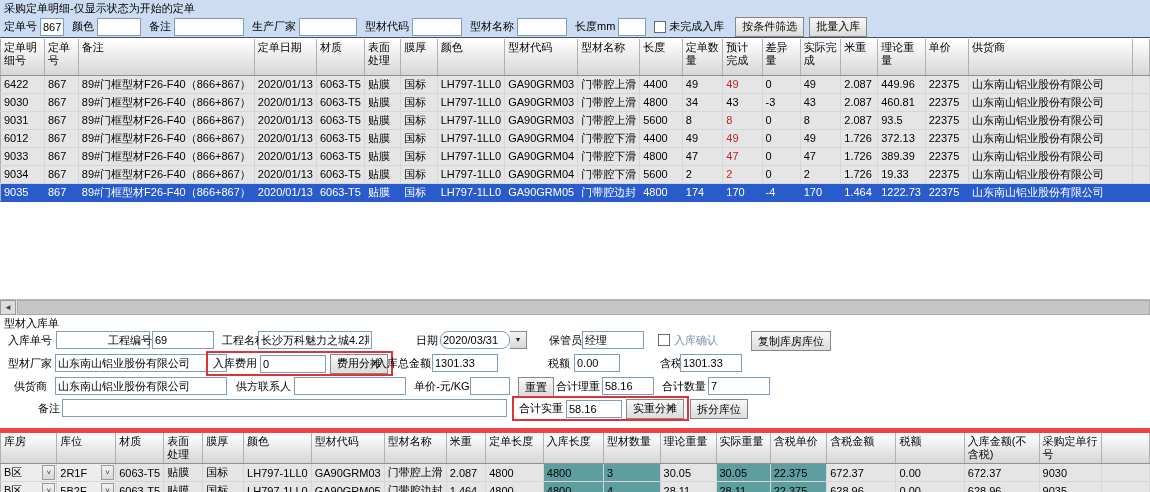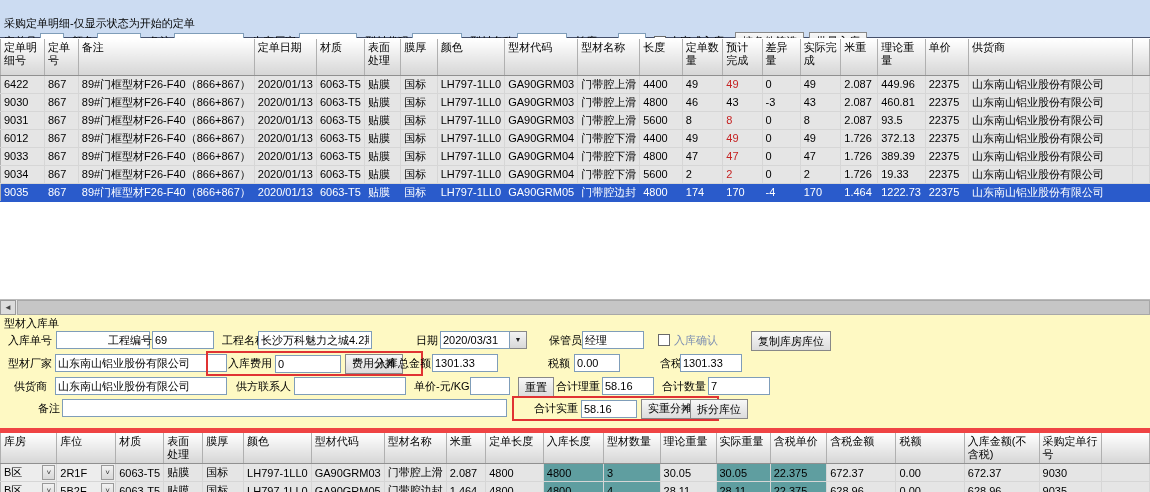--- a/index.html
+++ b/index.html
@@ -4,21 +4,21 @@
 <style>
   * { box-sizing: border-box; margin: 0; padding: 0; }
   html,body { width:1150px; height:492px; }
   body {
     font-family: "Liberation Sans", "DejaVu Sans", sans-serif;
     font-size: 11px; color:#000;
   }
   .app { position:relative; width:1150px; height:492px; background:#ccdcf2; overflow:hidden; }
 
   
-  .filter-panel { height:38px; padding:16px 4px 0 4px; border-bottom:1px solid #45506b; }
+  .filter-panel { height:38px; padding:1px 4px 0 4px; border-bottom:1px solid #45506b; }
   .panel-title { height:15px; line-height:15px; }
   .filter-row { display:flex; align-items:center; height:21px; }
   .filter-row .lbl { margin-right:3px; white-space:nowrap; }
   .filter-row .grp { margin-left:8px; display:flex; align-items:center; }
   input.box {
     height:18px; border:1px solid #7f9db9; background:#fff;
     font-family:inherit; font-size:11px; padding:0 2px;
   }
   .btn {
     height:20px; background:linear-gradient(#f8f8f8,#dcdcdc);
@@ -52,29 +52,29 @@
 
   .orders-area { position:relative; height:277px; background:#fff; border-top:1px solid #fff; }
   #orders-table { border-left:1px solid #b0b0b0; }
   #orders-table th { height:36px; }
 
   .hscrollbar { position:absolute; left:0; right:0; bottom:0; height:16px; background:#e6e6e6; border-top:1px solid #bbb; display:flex; }
   .scroll-btn { width:16px; height:15px; background:#dcdcdc; border:1px solid #999; font-size:8px; line-height:13px; text-align:center; color:#444; flex:none; }
   .scroll-thumb { flex:1; margin-left:1px; background:#c6c6c6; border:1px solid #a8a8a8; }
 
   
-  .inbound-panel { position:relative; height:113px; background:#fef9c3; }
+  .inbound-panel { position:relative; height:113px; background:#ffffff; }
   .section-title { position:absolute; left:4px; top:1px; }
   .form-row { position:absolute; left:0; right:0; height:21px; }
   .form-row .fl { position:absolute; top:3px; white-space:nowrap; }
   .form-row .fi { position:absolute; top:1px; }
   .muted-label { color:#7d8fb2; }
   .red-box {
     position:absolute; top:-2px; height:25px; border:2px solid #e03333;
-    display:flex; align-items:center; padding:0 18px; background:transparent;
+    display:flex; align-items:center; padding:0 3px; background:transparent;
   }
   .red-box .lbl { margin:0 3px 0 2px; white-space:nowrap; }
   .datewrap { position:absolute; top:1px; display:flex; }
   .dd-btn { width:17px; height:18px; background:linear-gradient(#f4f4f4,#d8d8d8); border:1px solid #888; border-left:none; font-size:7px; text-align:center; line-height:16px; color:#222; }
 
   .inbound-table-area { height:75px; background:#fff; border-top:5px solid #ef4444; }
   #inbound-table { border-left:1px solid #b0b0b0; }
   #inbound-table th { height:28px; }
 </style>
 </head>
@@ -182,21 +182,21 @@
             <td>867</td>
             <td>89#门框型材F26-F40（866+867）</td>
             <td>2020/01/13</td>
             <td>6063-T5</td>
             <td>贴膜</td>
             <td>国标</td>
             <td>LH797-1LL0</td>
             <td>GA90GRM03</td>
             <td>门带腔上滑</td>
             <td>4800</td>
-            <td>46</td>
+            <td>34</td>
             <td>43</td>
             <td>-3</td>
             <td>43</td>
             <td>2.087</td>
             <td>460.81</td>
             <td>22375</td>
             <td>山东南山铝业股份有限公司</td>
             <td></td>
           </tr>
           <tr>
@@ -322,21 +322,21 @@
 
     <div class="form-row" style="top:15px">
       <span class="fl" style="left:8px">入库单号</span>
       <input class="box fi" style="left: 56px; width: 94px;" value="">
       <span class="fl" style="left:108px">工程编号</span>
       <input class="box fi" style="left: 152px; width: 62px;" value="69">
       <span class="fl" style="left:222px">工程名称</span>
       <input class="box fi" style="left: 258px; width: 114px;" value="长沙万科魅力之城4.2期">
       <span class="fl" style="left:416px">日期</span>
       <span class="datewrap" style="left:440px">
-        <input class="box" style="width: 70px;" value="2020/03/31">
+        <input class="box" style="width: 70px; border-radius: 8px;" value="2020/03/31">
         <span class="dd-btn">▼</span>
       </span>
       <span class="fl" style="left:549px">保管员</span>
       <input class="box fi" style="left: 582px; width: 62px;" value="经理">
       <span class="cb" style="position:absolute;left:658px;top:4px"></span>
       <span class="fl muted-label" style="left:674px">入库确认</span>
       <button class="btn fi" style="left:751px">复制库房库位</button>
     </div>
 
     <div class="form-row" style="top:38px">

